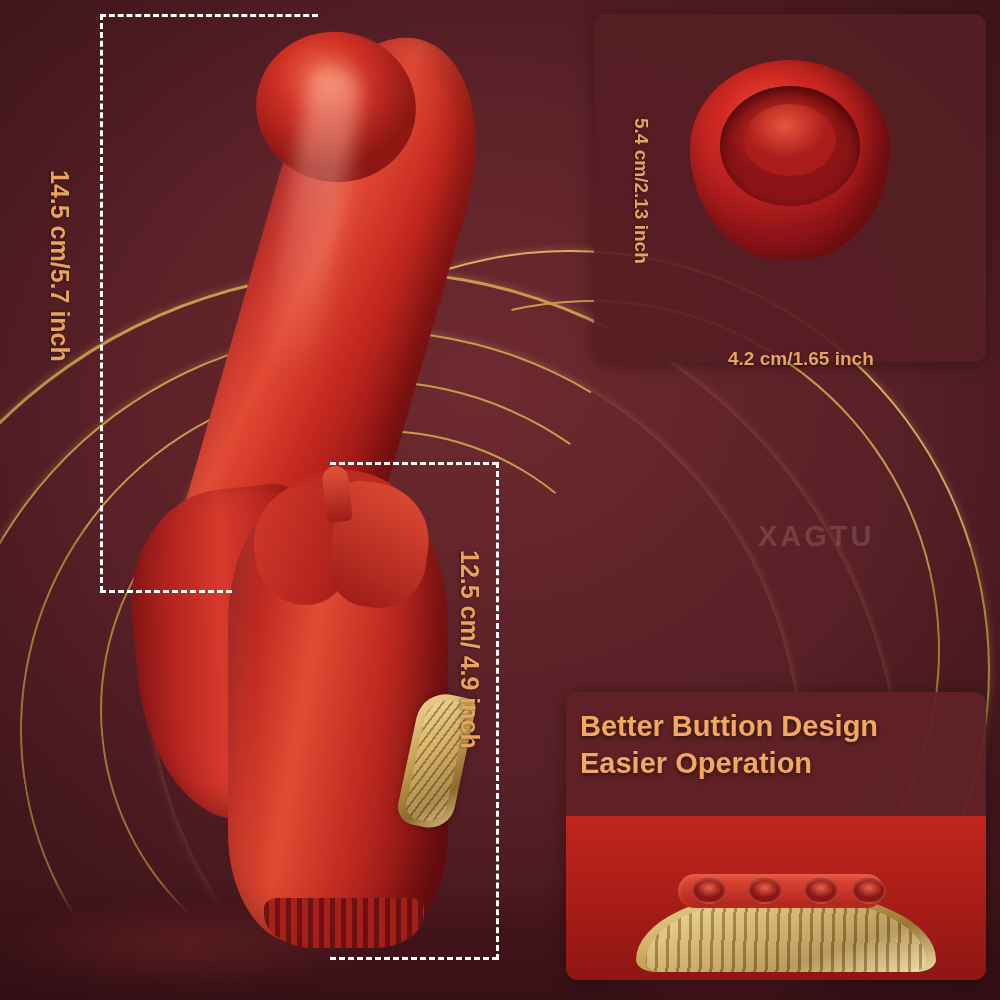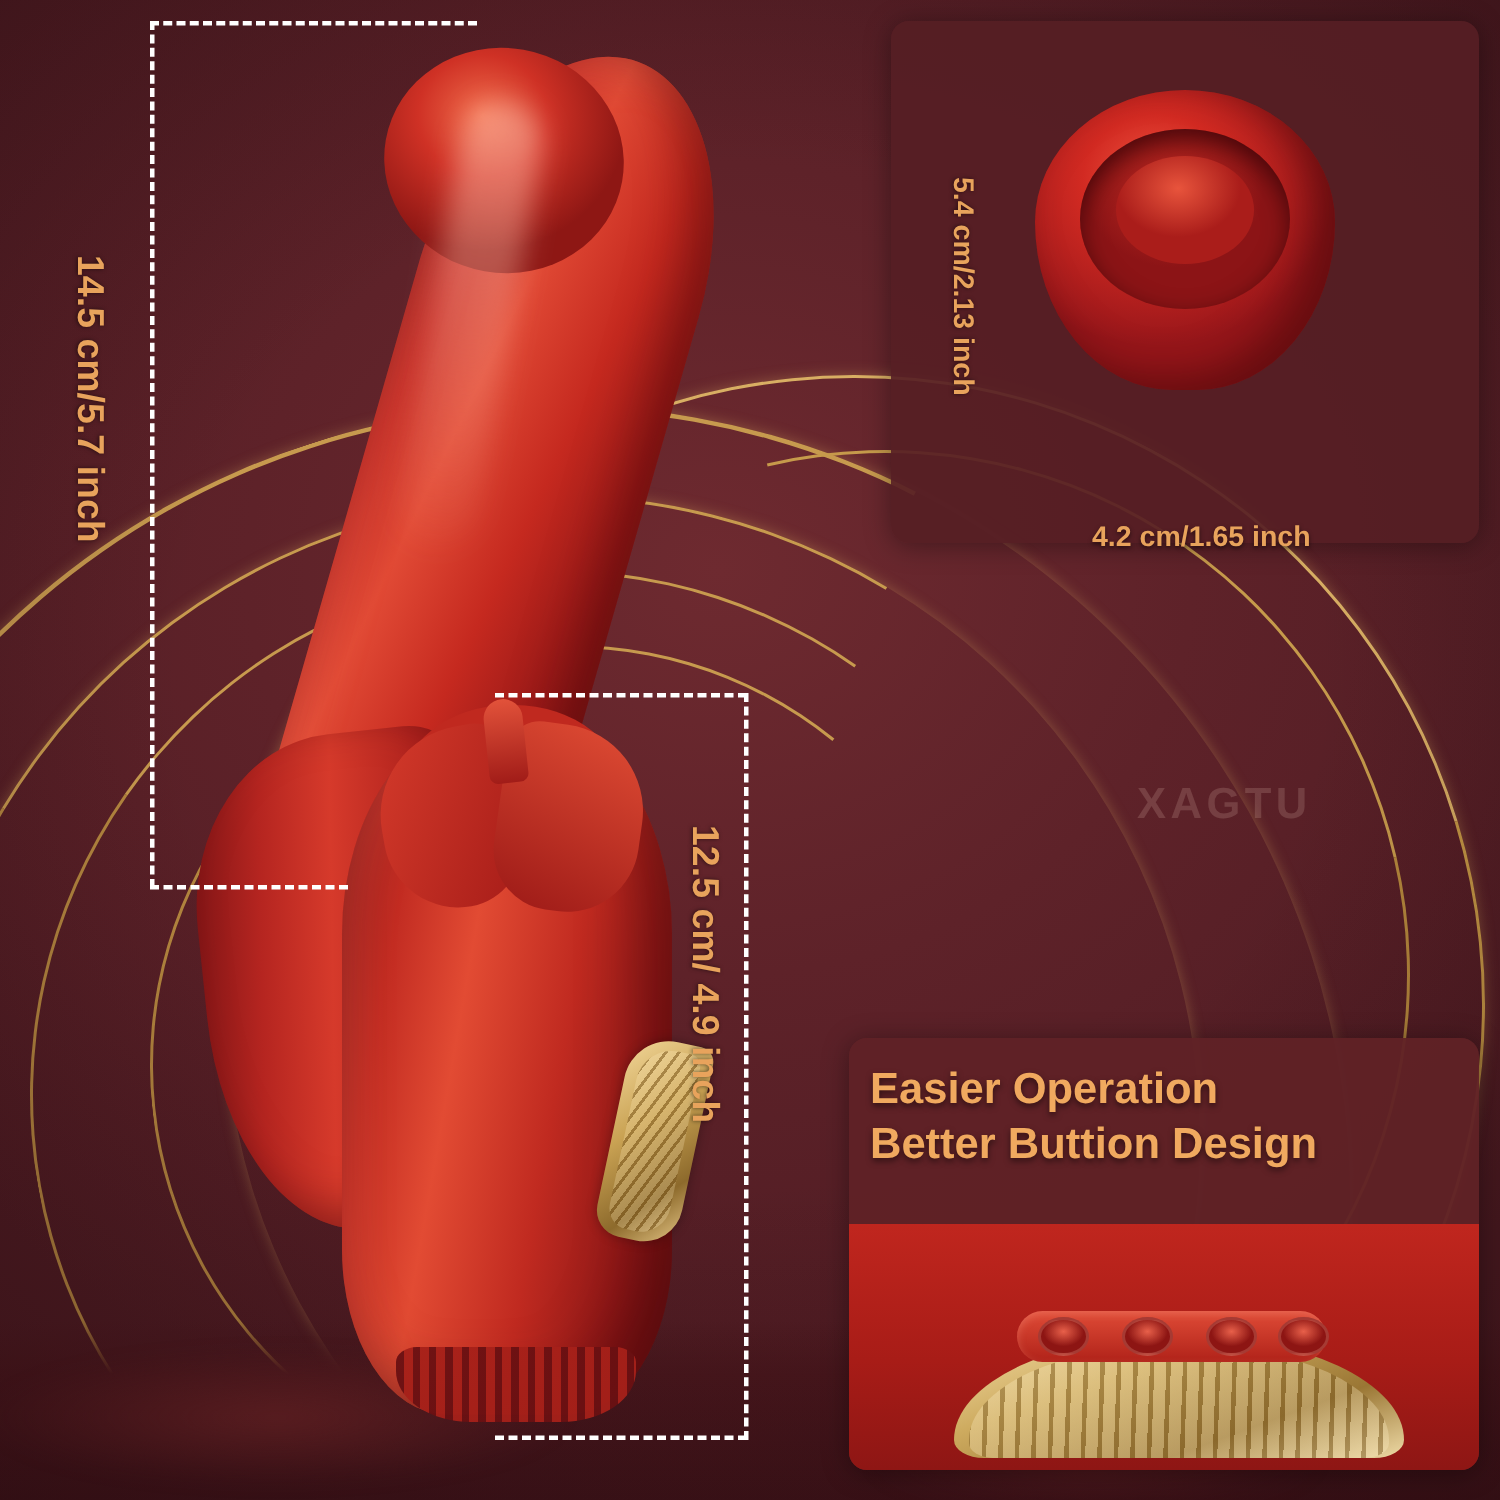--- a/index.html
+++ b/index.html
@@ -305,22 +305,22 @@
       <div class="head-ring-inner"></div>
     </div>
 
   </div>
 
   <div class="label" id="label-head-height">5.4 cm/2.13 inch</div>
   <div class="label" id="label-head-width">4.2 cm/1.65 inch</div>
 
   <div class="panel" id="panel-button">
     <div class="headline">
+      <div>Better Buttion Design</div>
       <div>Easier Operation</div>
-      <div>Better Buttion Design</div>
     </div>
 
     <div class="btn-block">
       <div class="btn-fan"></div>
       <div class="btn-plate"></div>
       <div class="btn-dot b1"></div>
       <div class="btn-dot b2"></div>
       <div class="btn-dot b3"></div>
       <div class="btn-dot b4"></div>
     </div>

